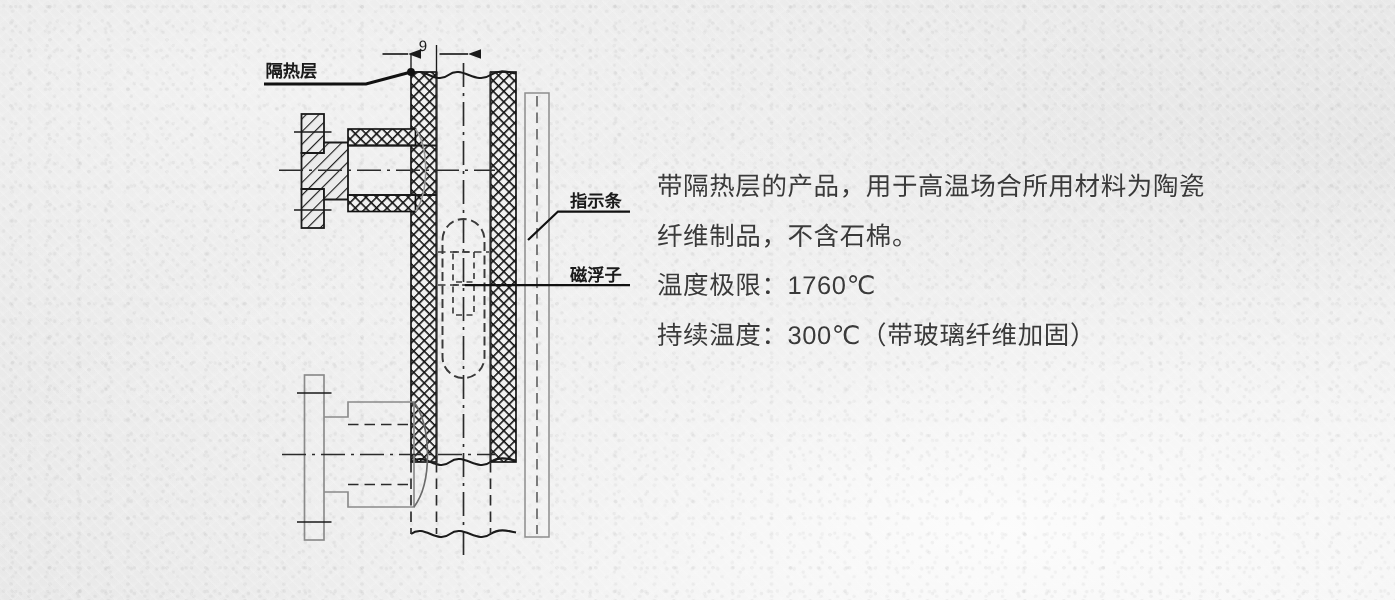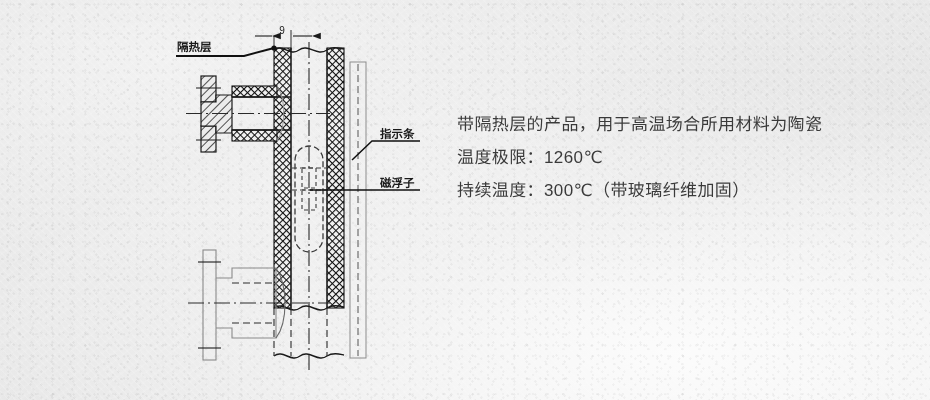--- a/index.html
+++ b/index.html
@@ -59,21 +59,21 @@
     position: absolute;
     left: 0;
     top: 0;
     width: 440px;
     height: 400px;
   }
 
   
   #desc {
     position: absolute;
-    left: 457px;
+    left: 438px;
     top: 108px;
     width: 430px;
   }
   .desc-line {
     color: #3a3a3a;
     font-size: 17px;
     line-height: 33px;
     letter-spacing: 0.4px;
     white-space: pre;
     text-shadow: 0 0 1px rgba(255,255,255,0.5);
@@ -207,17 +207,18 @@
       <g>
         <path d="M420,190 L310,190" fill="none" stroke="#111" stroke-width="1.5"></path>
         <text id="lbl-float" x="380" y="187" font-family="'Liberation Sans','DejaVu Sans',sans-serif" font-size="11.5" font-weight="bold" fill="#1a1a1a">磁浮子</text>
       </g>
 
     </g>
   </svg>
 
   <div id="desc">
     <div class="desc-line">带隔热层的产品，用于高温场合所用材料为陶瓷</div>
-    <div class="desc-line">温度极限：1260℃</div>
+    <div class="desc-line">纤维制品，不含石棉。</div>
+    <div class="desc-line">温度极限：1760℃</div>
     <div class="desc-line">持续温度：300℃（带玻璃纤维加固）</div>
   </div>
 
 </div>
 
 </body></html>

